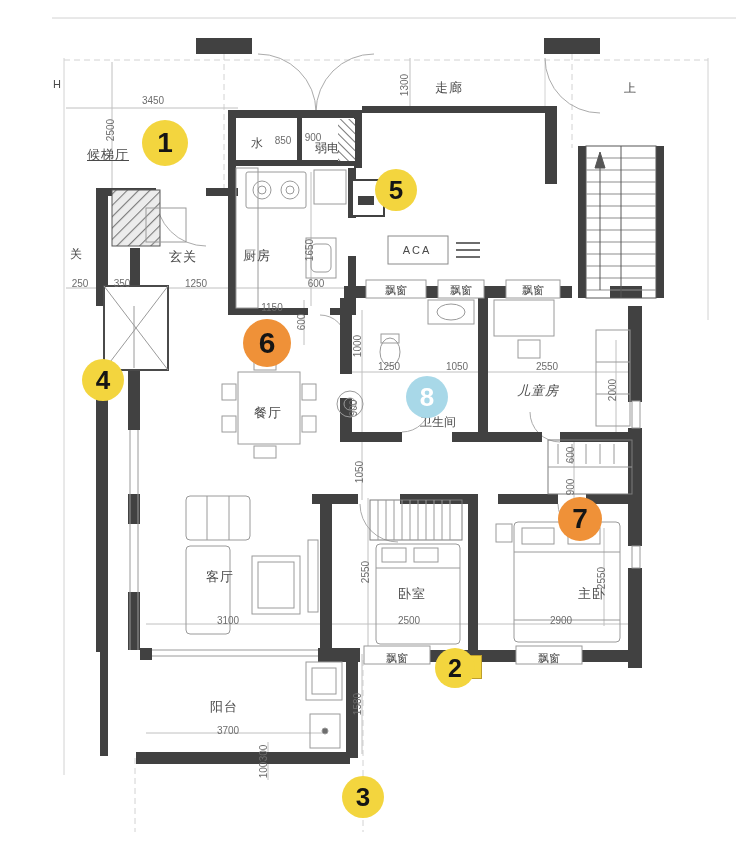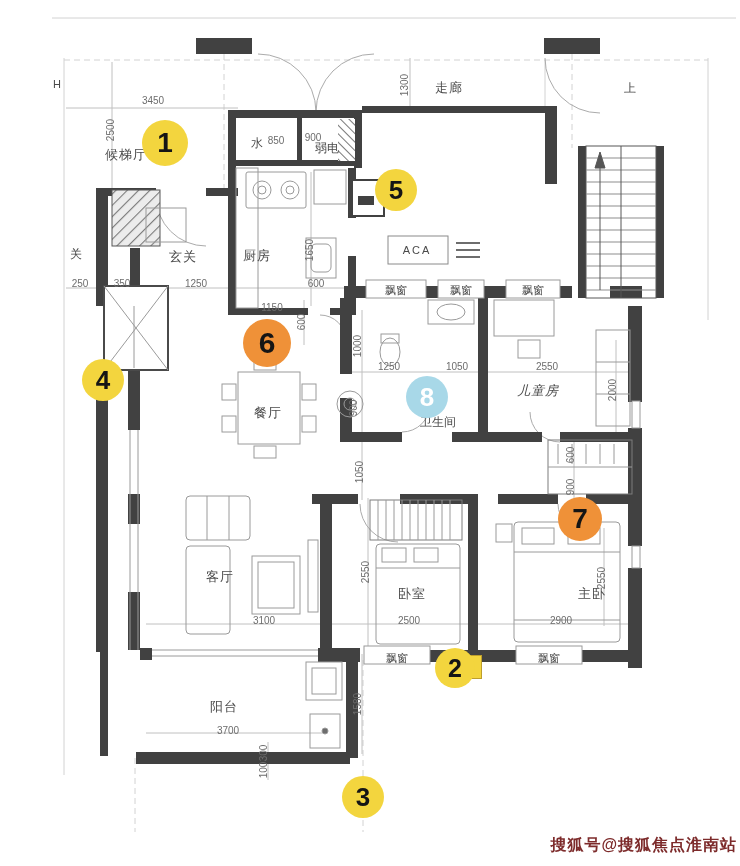--- a/index.html
+++ b/index.html
@@ -280,21 +280,21 @@
 
       <rect x="306" y="662" width="36" height="38"></rect>
       <rect x="312" y="668" width="24" height="26"></rect>
       <rect x="310" y="714" width="30" height="34"></rect>
       <circle cx="325" cy="731" r="3" fill="#6d6d6d"></circle>
 
       <rect x="146" y="208" width="40" height="34"></rect>
     </g>
   </svg>
 
-  <div class="lbl" style="left:126px;top:155px;">候梯厅</div>
+  <div class="lbl" style="left:108px;top:155px;text-decoration:underline;">候梯厅</div>
   <div class="lbl" style="left:449px;top:88px;">走廊</div>
   <div class="lbl md" style="left:630px;top:88px;">上</div>
   <div class="lbl" style="left:183px;top:257px;">玄关</div>
   <div class="lbl md" style="left:76px;top:254px;">关</div>
   <div class="lbl" style="left:257px;top:256px;">厨房</div>
   <div class="lbl" style="left:268px;top:413px;">餐厅</div>
   <div class="lbl" style="left:220px;top:577px;">客厅</div>
   <div class="lbl" style="left:412px;top:594px;">卧室</div>
   <div class="lbl" style="left:592px;top:594px;text-align:right;">主卧</div>
   <div class="lbl" style="left:538px;top:391px;font-style:italic;">儿童房</div>
@@ -306,37 +306,37 @@
   <div class="lbl sm" style="left:397px;top:658px;">飘窗</div>
   <div class="lbl sm" style="left:549px;top:658px;">飘窗</div>
   <div class="lbl md" style="left:257px;top:143px;">水</div>
   <div class="lbl md" style="left:327px;top:148px;text-align:center;">弱电</div>
   <div class="lbl sm" style="left:417px;top:250px;letter-spacing:2px;">ACA</div>
   <div class="lbl sm" style="left:57px;top:84px;">H</div>
 
   <div class="dim" style="left:153px;top:100px;">3450</div>
   <div class="dim v" style="left:110px;top:130px;">2500</div>
   <div class="dim v" style="left:404px;top:85px;">1300</div>
-  <div class="dim" style="left:276px;top:140px;">850</div>
+  <div class="dim" style="left:283px;top:140px;">850</div>
   <div class="dim" style="left:313px;top:137px;">900</div>
   <div class="dim" style="left:80px;top:283px;">250</div>
   <div class="dim" style="left:122px;top:283px;">350</div>
   <div class="dim" style="left:196px;top:283px;">1250</div>
   <div class="dim" style="left:272px;top:283px;margin-top:24px;">1150</div>
   <div class="dim" style="left:316px;top:283px;">600</div>
   <div class="dim v" style="left:309px;top:250px;">1650</div>
   <div class="dim v" style="left:301px;top:322px;">600</div>
   <div class="dim" style="left:389px;top:366px;">1250</div>
   <div class="dim" style="left:457px;top:366px;">1050</div>
   <div class="dim" style="left:547px;top:366px;">2550</div>
   <div class="dim v" style="left:612px;top:390px;">2000</div>
   <div class="dim v" style="left:357px;top:346px;">1000</div>
   <div class="dim v" style="left:353px;top:408px;">900</div>
   <div class="dim v" style="left:359px;top:472px;">1050</div>
-  <div class="dim" style="left:228px;top:620px;margin-left:36px;">3100</div>
+  <div class="dim" style="left:228px;top:620px;">3100</div>
   <div class="dim v" style="left:365px;top:572px;">2550</div>
   <div class="dim" style="left:409px;top:620px;">2500</div>
   <div class="dim" style="left:561px;top:620px;">2900</div>
   <div class="dim v" style="left:601px;top:578px;">2550</div>
   <div class="dim" style="left:228px;top:730px;">3700</div>
   <div class="dim v" style="left:357px;top:704px;">1580</div>
   <div class="dim v" style="left:263px;top:753px;">300</div>
   <div class="dim v" style="left:263px;top:770px;">100</div>
   <div class="dim v" style="left:570px;top:455px;">600</div>
   <div class="dim v" style="left:570px;top:487px;">900</div>
@@ -345,15 +345,14 @@
   <div class="badge yellow" style="left:396px;top:190px;width:42px;height:42px;font-size:26px;">5</div>
   <div class="badge orange" style="left:267px;top:343px;width:48px;height:48px;font-size:30px;">6</div>
   <div class="badge yellow" style="left:103px;top:380px;width:42px;height:42px;font-size:26px;">4</div>
   <div class="badge blue" style="left:427px;top:397px;width:42px;height:42px;font-size:26px;">8</div>
   <div class="badge orange" style="left:580px;top:519px;width:44px;height:44px;font-size:28px;">7</div>
   <div class="badge yellow" style="left:455px;top:668px;width:40px;height:40px;font-size:25px;">2</div>
   <div class="badge yellow" style="left:363px;top:797px;width:42px;height:42px;font-size:26px;">3</div>
 
   <div class="door-mark"></div>
 
-  <div class="watermark">搜狐号@搜狐焦点淮南站</div>
 
 </div>
 
 </body></html>

